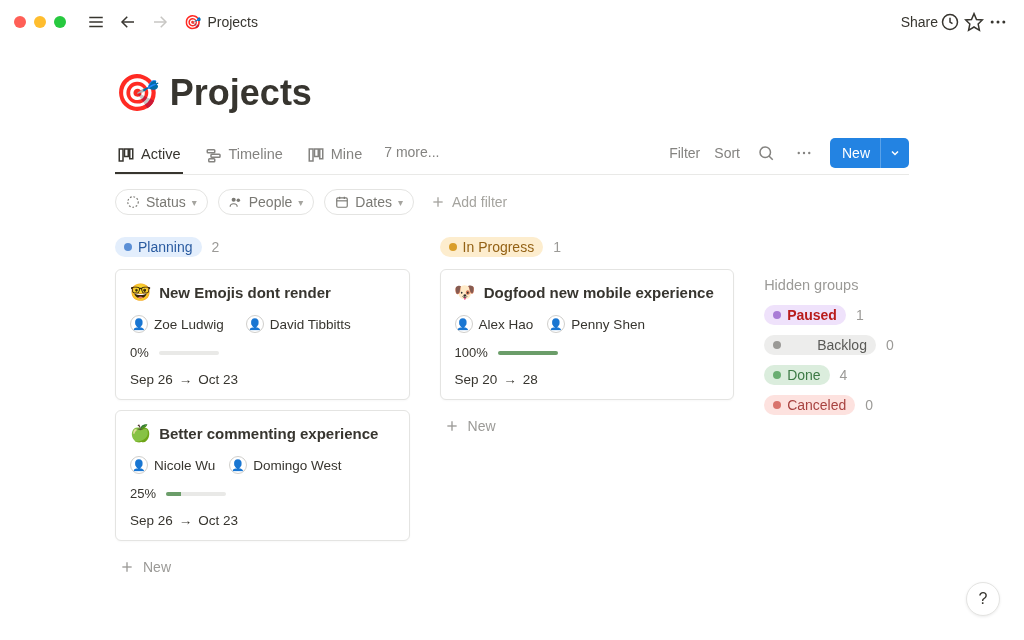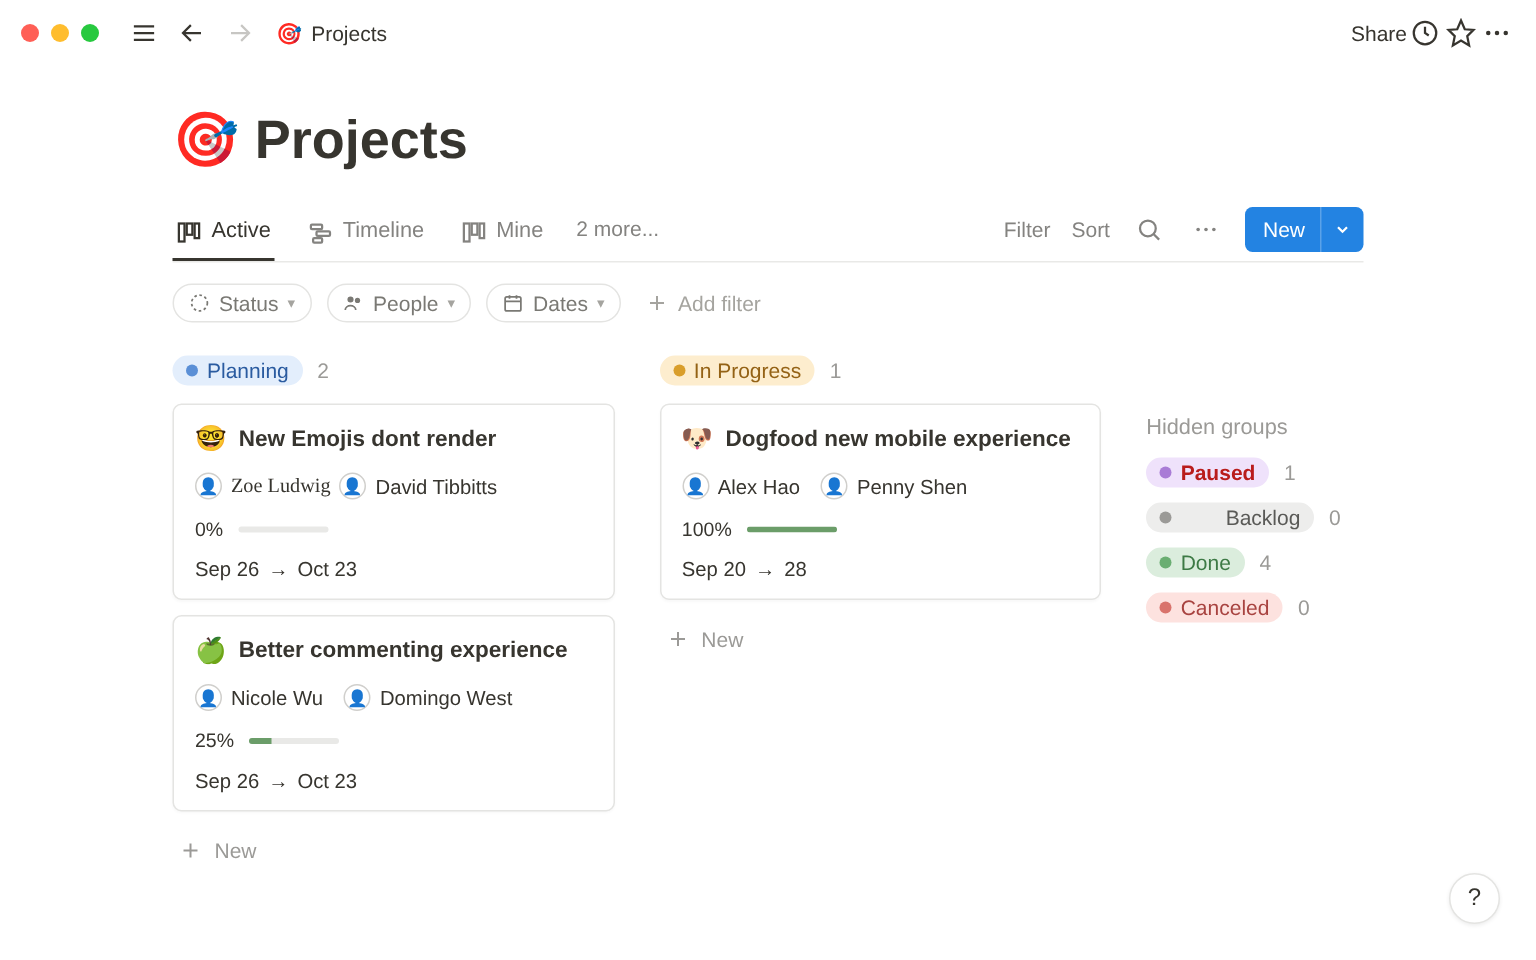--- a/index.html
+++ b/index.html
@@ -263,21 +263,21 @@
       <span>Timeline</span>
     </div>
     <div class="tab">
       <svg class="tab-icon-svg" viewBox="0 0 24 24" fill="none" stroke="currentColor" stroke-width="2">
           <rect x="3" y="4" width="5" height="16"></rect>
           <rect x="10" y="4" width="5" height="10"></rect>
           <rect x="17" y="4" width="4" height="13"></rect>
         </svg>
       <span>Mine</span>
     </div>
-    <div class="more-tabs">2 more...</div>
+    <div class="more-tabs">7 more...</div>
 
     <div class="tabs-right">
       <span class="txt">Filter</span>
       <span class="txt">Sort</span>
       <span class="icon-btn" style="color:#848380">
         <svg width="18" height="18" viewBox="0 0 24 24" fill="none" stroke="currentColor" stroke-width="2">
             <circle cx="11" cy="11" r="7"></circle>
             <line x1="21" y1="21" x2="16" y2="16"></line>
           </svg>
       </span>
@@ -344,21 +344,21 @@
           </span>
           <span class="count">2</span>
         </div>
         <div class="card">
           <div class="card-title">
             <span class="emoji">🤓</span>
             <span>New Emojis dont  render</span>
           </div>
           <div class="people-row">
             <span class="avatar">👤</span>
-            <span style="margin-right: 0; font-family: Liberation Serif, serif;">Zoe Ludwig</span>
+            <span style="margin-right: 16px;">Zoe Ludwig</span>
             <span class="avatar">👤</span>
             <span style="margin-right: 8px;">David Tibbitts</span>
           </div>
           <div class="progress-row">
             <span>0%</span>
             <div class="progress-bar">
               <div class="progress-fill" style="width: 0%;"></div>
             </div>
           </div>
           <div class="date-row">

